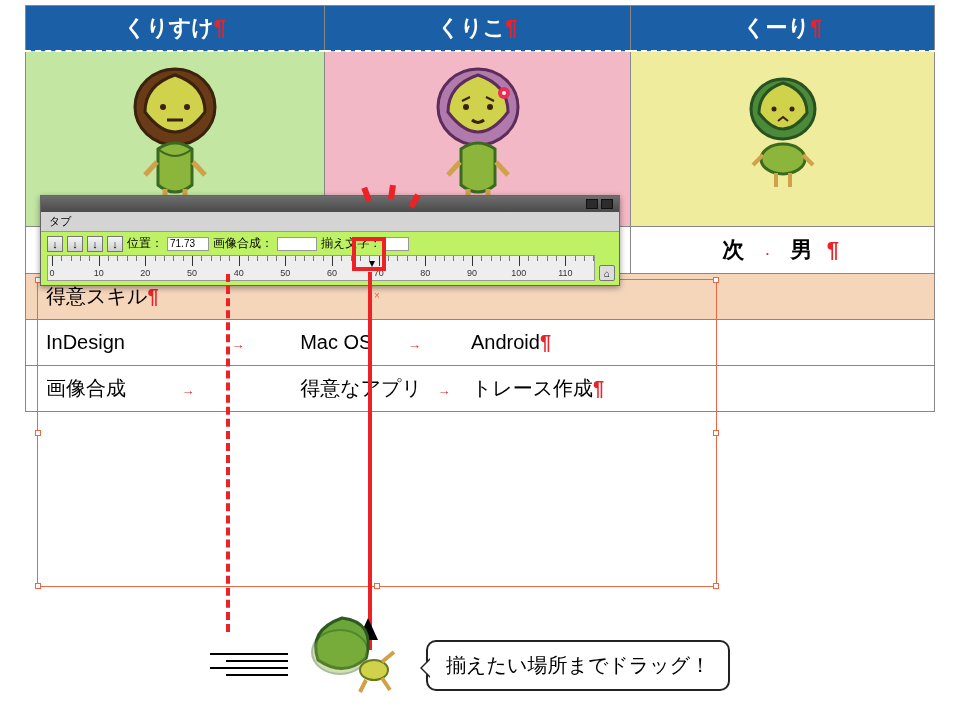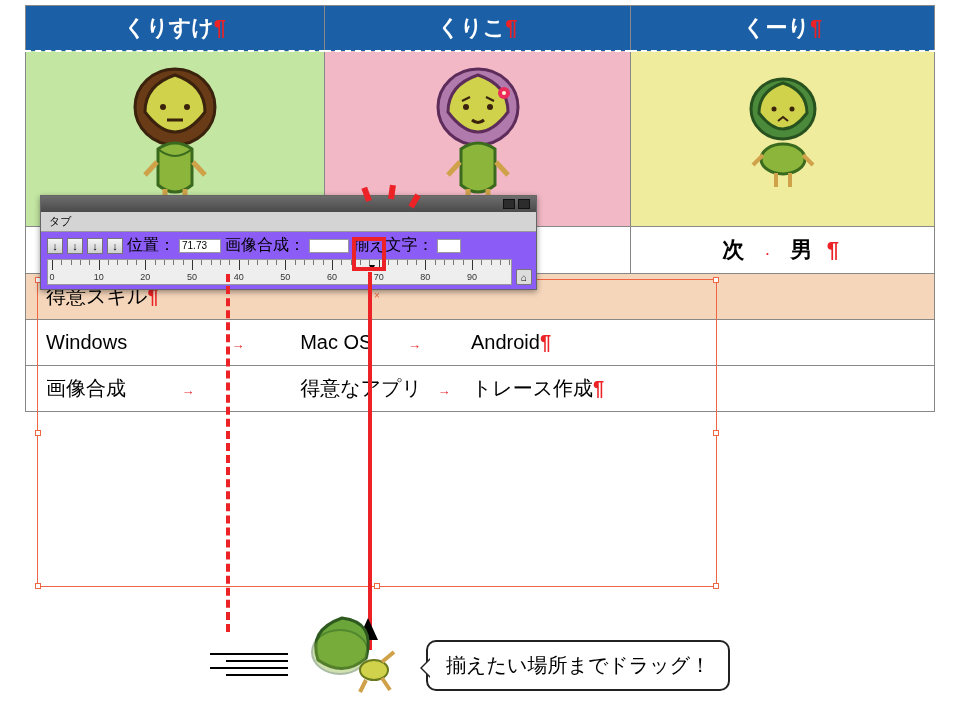--- a/index.html
+++ b/index.html
@@ -30,28 +30,28 @@
   
   .textframe { position:absolute; left:37px; top:279px; width:680px; height:308px; border:1px solid #e64; pointer-events:none;}
   .textframe .h { position:absolute; width:6px; height:6px; background:#fff; border:1px solid #e64; }
   .textframe .h.tl{left:-3px;top:-3px;} .textframe .h.tr{right:-3px;top:-3px;}
   .textframe .h.bl{left:-3px;bottom:-3px;} .textframe .h.br{right:-3px;bottom:-3px;}
   .textframe .h.tm{left:50%;top:-3px;margin-left:-3px;} .textframe .h.bm{left:50%;bottom:-3px;margin-left:-3px;}
   .textframe .h.ml{left:-3px;top:50%;margin-top:-3px;} .textframe .h.mr{right:-3px;top:50%;margin-top:-3px;}
   .textframe .x { position:absolute; left:50%; top:10px; color:#e64; font-size:10px; transform:translateX(-50%);}
 
   
-  .tabpanel { position:absolute; left:40px; top:195px; width:497px; background:#8b5cf6; border:1px solid #666; box-shadow:0 2px 6px rgba(0,0,0,.4); font-size:11px; }
+  .tabpanel { position:absolute; left:40px; top:195px; width:580px; background:#bef264; border:1px solid #666; box-shadow:0 2px 6px rgba(0,0,0,.4); font-size:11px; }
   .tabpanel .titlebar { background:linear-gradient(#6d6d6d,#4a4a4a); color:#ddd; font-size:11px; padding:2px 6px; display:flex; justify-content:space-between; align-items:center; }
   .tabpanel .titlebar .wbtn { display:flex; gap:3px; }
   .tabpanel .titlebar .wbtn span{ width:12px; height:10px; background:#2c2c2c; border:1px solid #111; display:inline-block; }
   .tabpanel .tabname { background:#d4d4d4; border-bottom:1px solid #999; padding:2px 8px; font-size:11px; }
   .tabpanel .controls { display:flex; align-items:center; gap:4px; padding:3px 6px; }
   .albtn { width:16px; height:16px; background:linear-gradient(#f5f5f5,#d0d0d0); border:1px solid #777; display:flex; align-items:center; justify-content:center; font-size:11px; font-weight:bold; cursor:pointer;}
-  .tabpanel label { font-size:16px; }
+  .tabpanel label { font-size:12px; }
   .tabpanel input.val { width:42px; height:14px; font-size:10px; border:1px solid #999; padding:0 2px; }
   .tabpanel input.leader { width:40px; height:14px; border:1px solid #999; }
   .ruler { position:relative; height:26px; background:#eee; border:1px solid #999; margin:0 24px 4px 6px; overflow:hidden;}
   .ruler .marks{ position:absolute; inset:0; }
   .ruler .num{ position:absolute; top:12px; font-size:9px; color:#333; transform:translateX(-50%);}
   .magnet { position:absolute; right:4px; bottom:4px; width:16px; height:16px; border:1px solid #777; background:#ddd; border-radius:2px; font-size:10px; display:flex; align-items:center; justify-content:center;}
   .tabstop { position:absolute; top:0; font-size:12px; color:#000;}
   .redbox { position:absolute; width:34px; height:34px; border:4px solid #ec2227; }
   .spark { position:absolute; width:6px; height:14px; background:#ec2227; transform-origin:bottom center; }
 
@@ -148,21 +148,21 @@
       </td>
     </tr>
 
     <tr>
           <td colspan="3" class="spancell peach">
       <span>得意スキル</span><span class="pilcrow">¶</span>
     </td>
         </tr>
     <tr>
           <td colspan="3" class="spancell white">
-      <span style="display:inline-block;width:180px"><span>Windows</span></span>
+      <span style="display:inline-block;width:180px"><span>InDesign</span></span>
       <span class="tabarrow">→</span><span style="display:inline-block;width:50px"></span>
       <span>Mac OS</span>
       <span style="display:inline-block;width:30px"></span><span class="tabarrow">→</span>
       <span style="display:inline-block;width:40px"></span>
       <span>Android</span><span class="pilcrow">¶</span>
     </td>
         </tr>
     <tr>
           <td colspan="3" class="spancell white">
       <span style="display:inline-block;width:130px"><span>画像合成</span></span>

